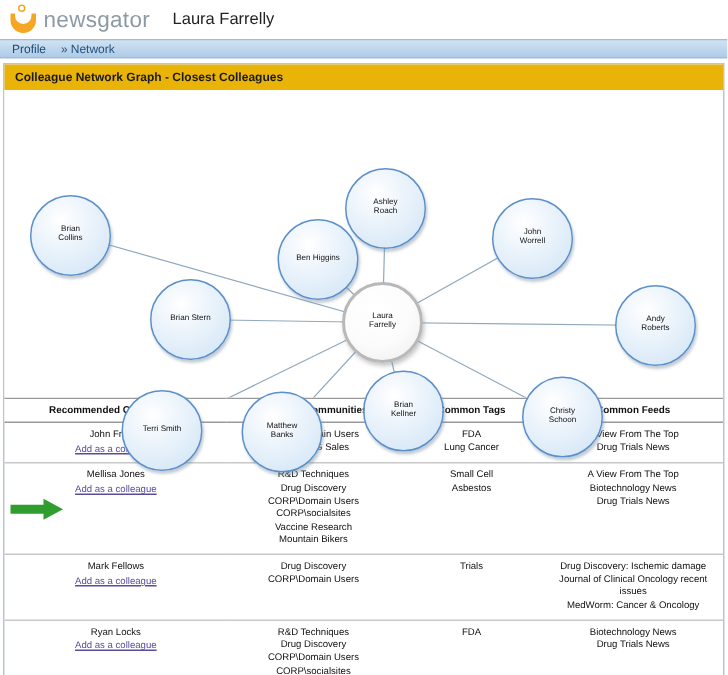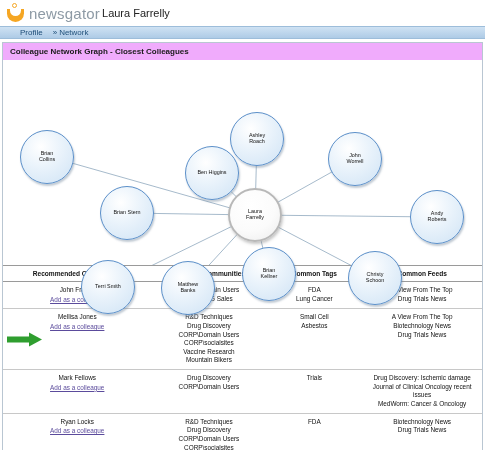--- a/index.html
+++ b/index.html
@@ -55,52 +55,52 @@
   }
   .logo-text {
     font-size: 15px;
     color: #8d9aa5;
     letter-spacing: 0.2px;
     font-weight: normal;
   }
   .user-name {
     font-size: 11px;
     color: #222222;
-    margin-left: 2px;
+    margin-left: 15px;
   }
 
   
   .nav-bar {
     height: 13px;
     background: linear-gradient(#cfe2f3, #aecbe6);
     border-top: 1px solid #9dbdda;
     border-bottom: 1px solid #9dbdda;
     display: flex;
     align-items: center;
-    padding-left: 20px;
+    padding-left: 8px;
     font-size: 8px;
     color: #1b4a76;
   }
   .nav-bar .crumb { margin-right: 10px; }
   .nav-bar .crumb.link { color: #23527c; text-align: center; }
   .nav-bar .crumb-sep { margin-right: 2px; color: #23527c; }
 
   
   .panel {
     margin: 3px 2px 0 2px;
     border: 1px solid #b9c6d2;
     background: #ffffff;
     height: 441px;
   }
   .panel-title {
     font-size: 8px;
     font-weight: bold;
     color: #1a1a1a;
     padding: 4px 0 4px 7px;
-    background: #f0abfc;
+    background: #eab308;
   }
 
   
   .graph {
     position: relative;
     height: 205px;
     background: #ffffff;
   }
   .graph svg { position: absolute; left: 0; top: 0; }
   .node {

